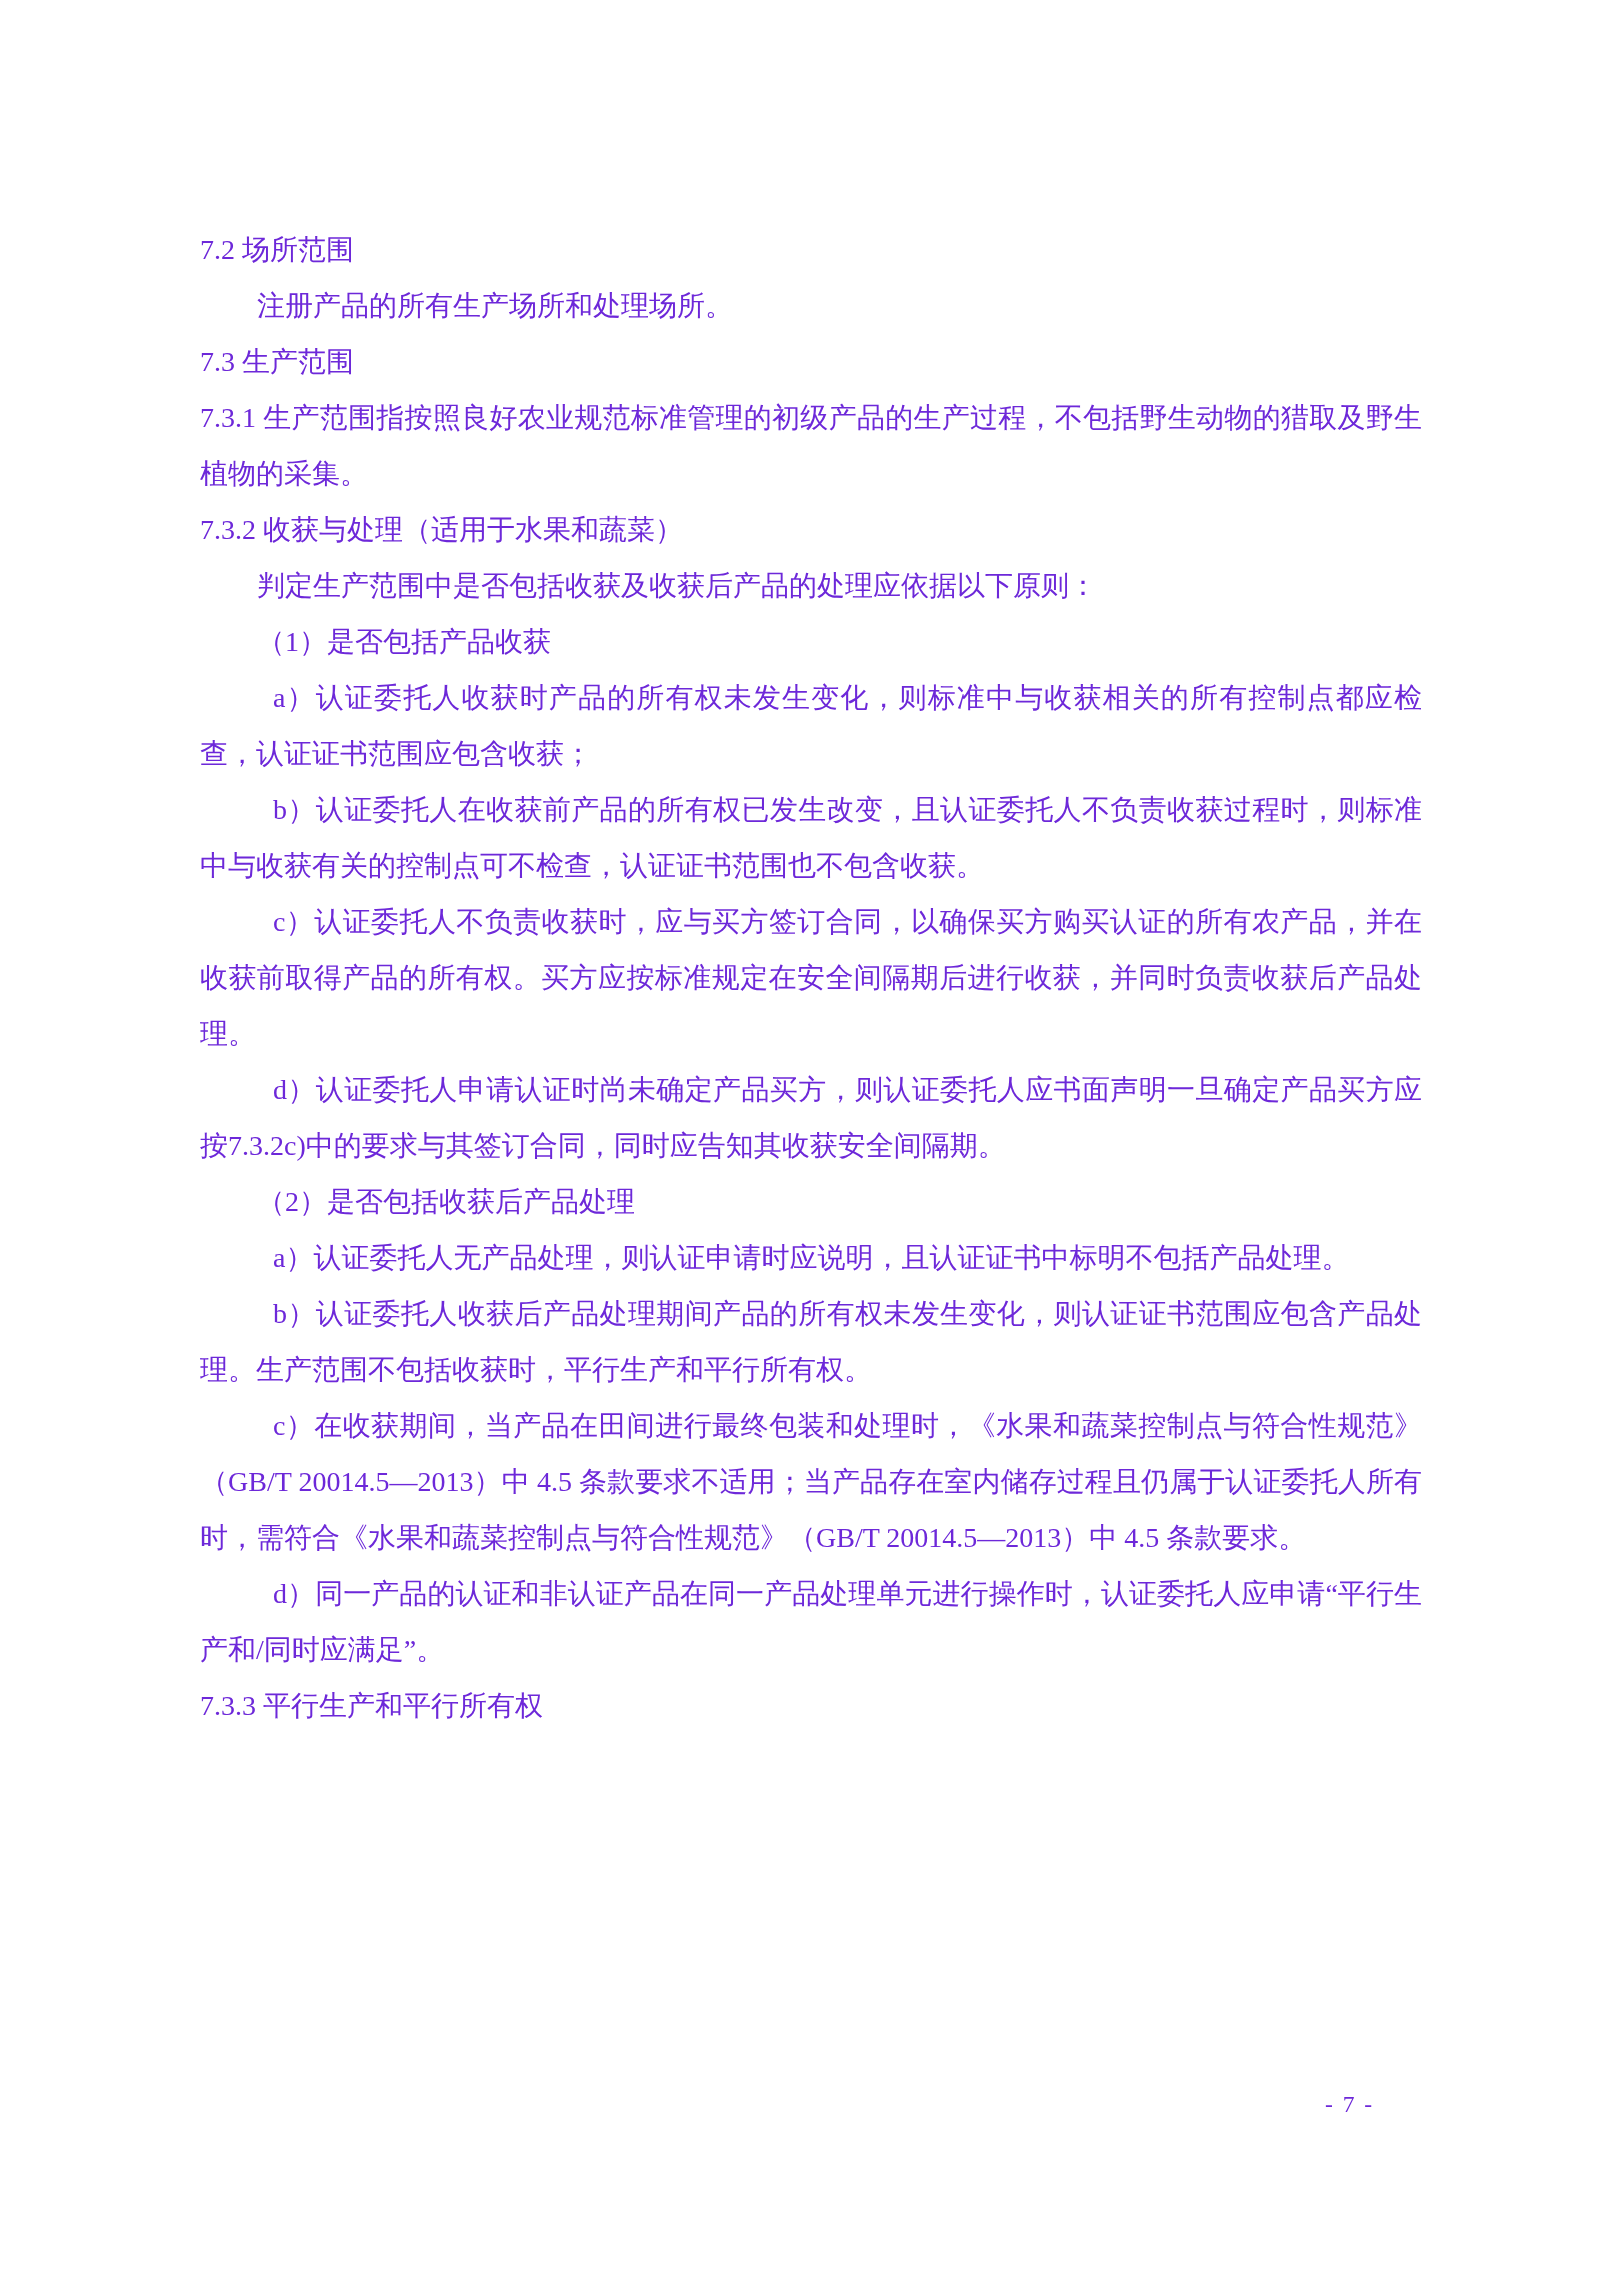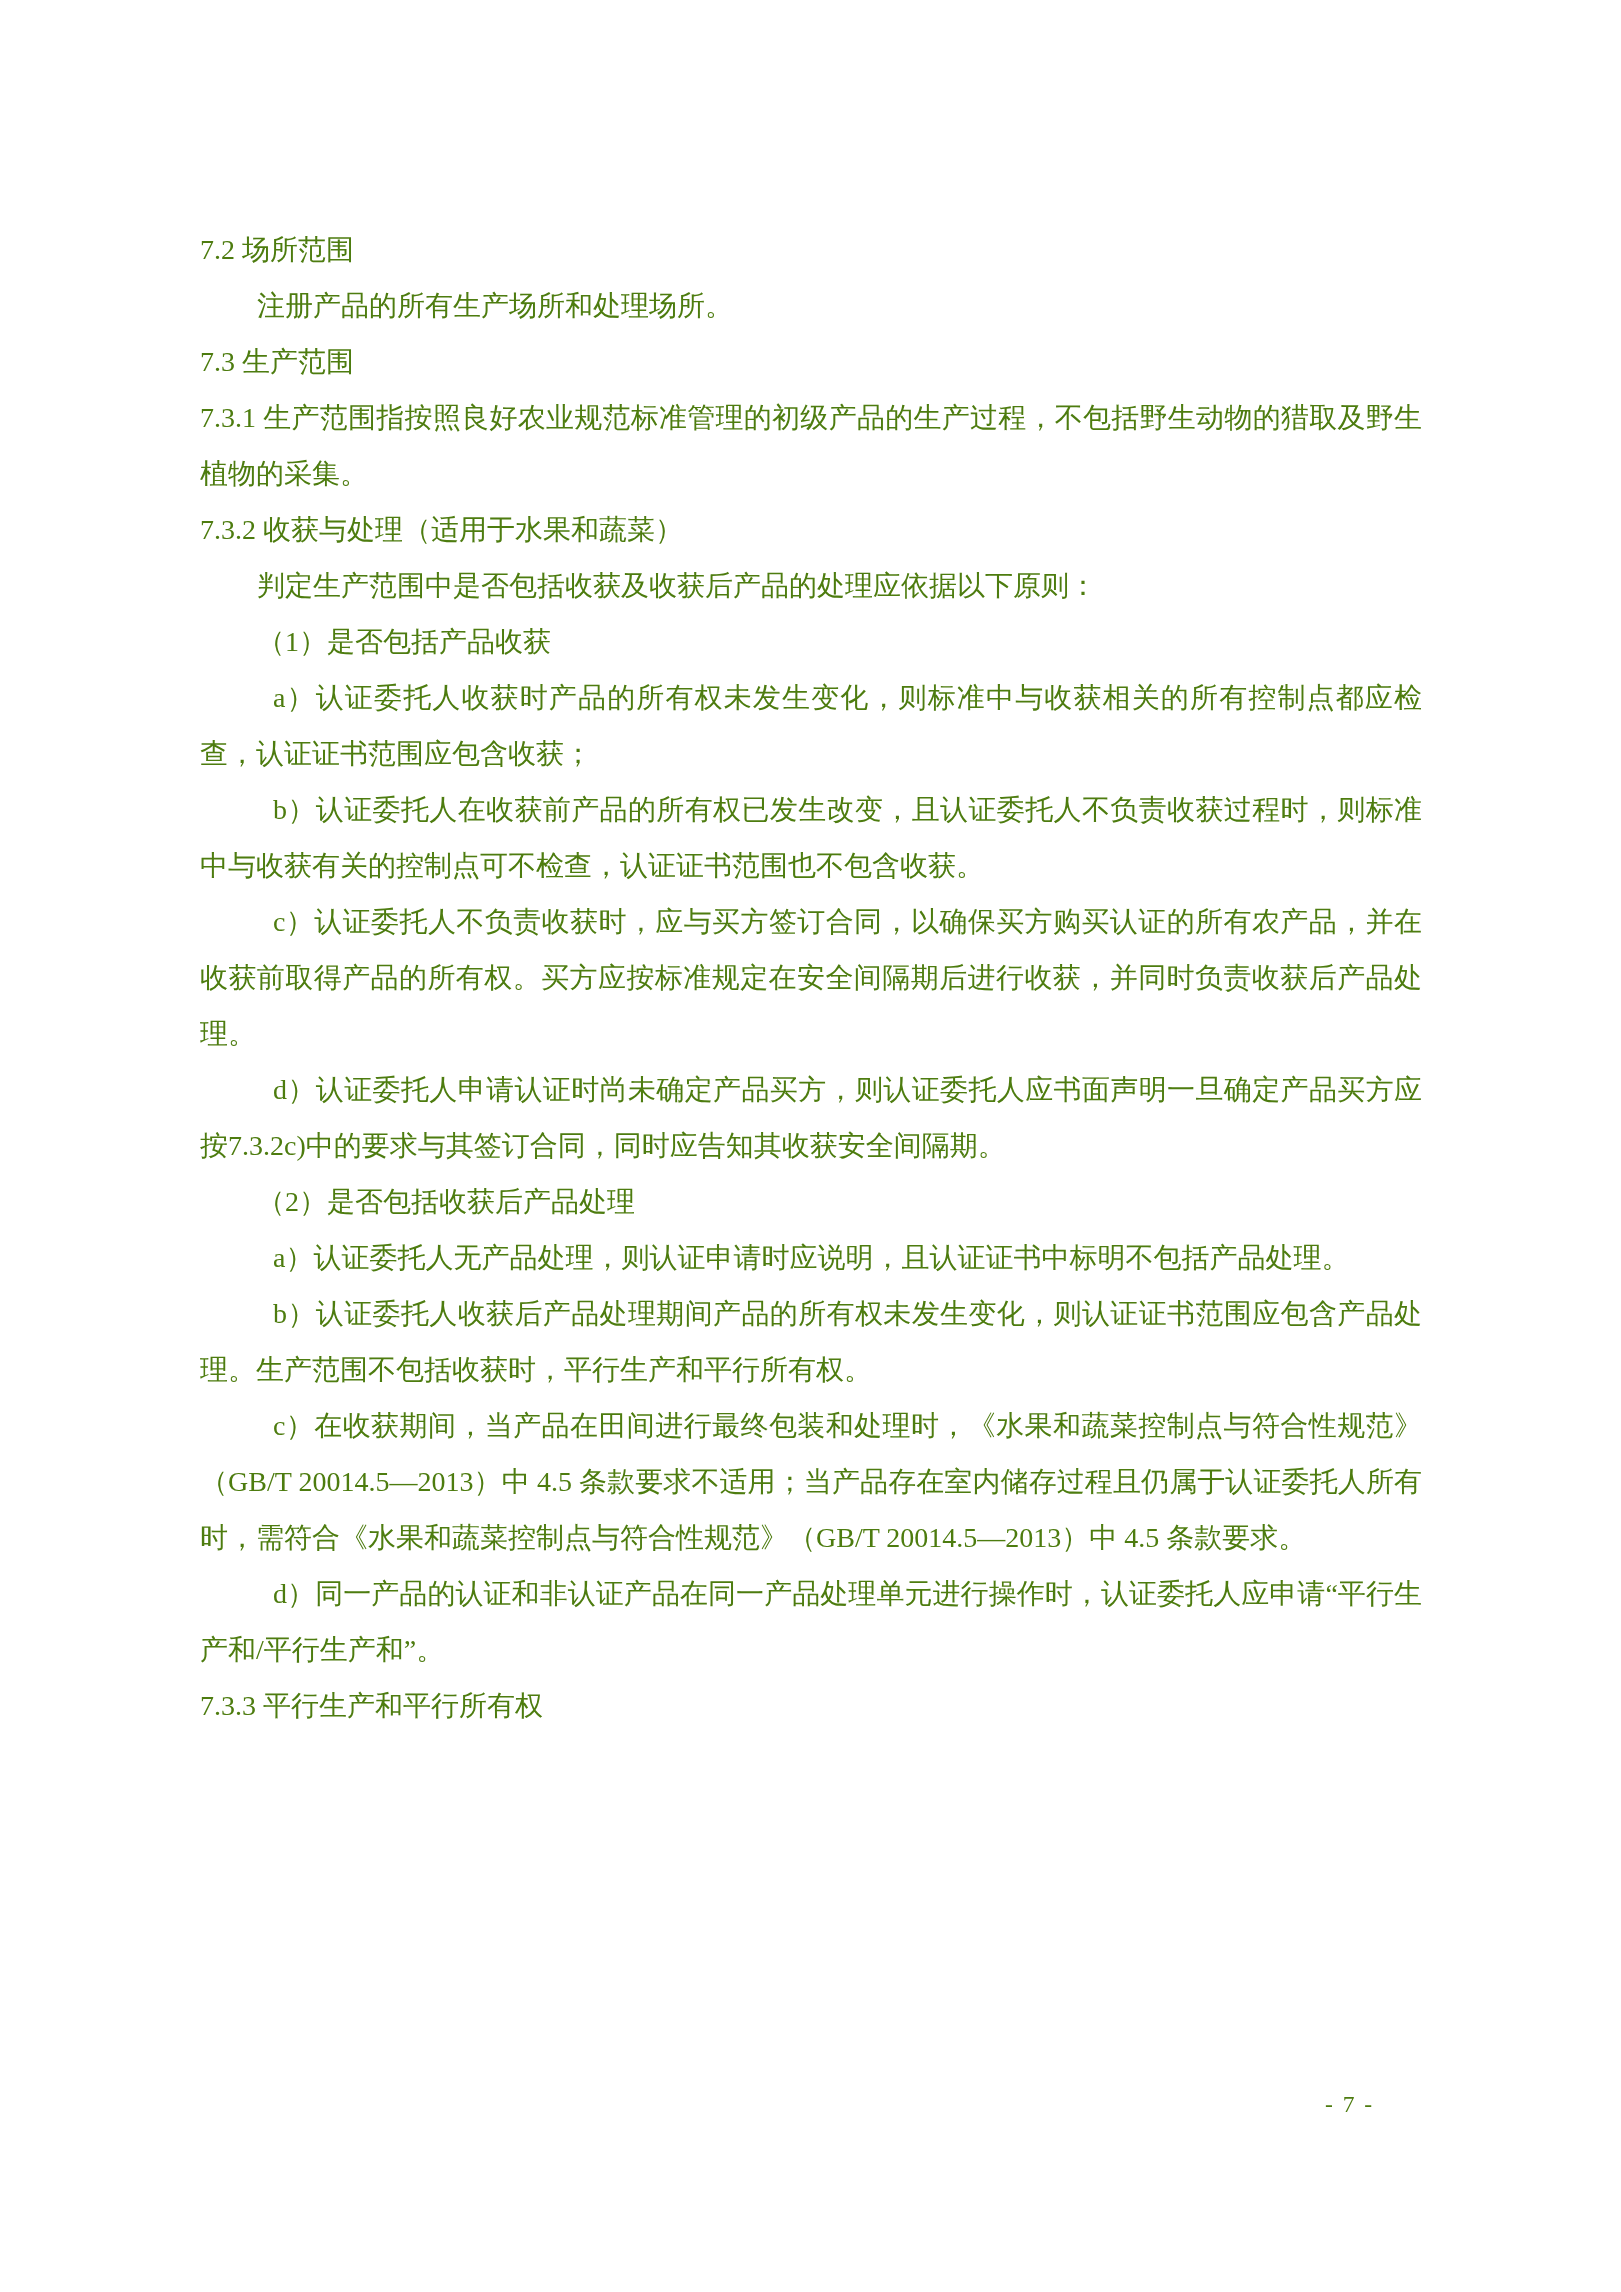--- a/index.html
+++ b/index.html
@@ -5,21 +5,21 @@
   html, body {
     margin: 0;
     padding: 0;
     background: #e8e8e8;
   }
   .page {
     position: relative;
     width: 1621px;
     height: 2293px;
     background: #ffffff;
-    color: #4d7c0f;
+    color: #6d28d9;
     font-family: "Liberation Serif", "DejaVu Serif", serif;
     overflow: hidden;
   }
   .doc-body {
     position: absolute;
     left: 200px;
     top: 222px;
     width: 1222px;
     font-size: 28px;
     line-height: 56px;
@@ -57,18 +57,18 @@
       <p class="para indent-1">判定生产范围中是否包括收获及收获后产品的处理应依据以下原则：</p>
       <p class="para indent-1">（1）是否包括产品收获</p>
       <p class="para indent-2">a）认证委托人收获时产品的所有权未发生变化，则标准中与收获相关的所有控制点都应检查，认证证书范围应包含收获；</p>
       <p class="para indent-2">b）认证委托人在收获前产品的所有权已发生改变，且认证委托人不负责收获过程时，则标准中与收获有关的控制点可不检查，认证证书范围也不包含收获。</p>
       <p class="para indent-2">c）认证委托人不负责收获时，应与买方签订合同，以确保买方购买认证的所有农产品，并在收获前取得产品的所有权。买方应按标准规定在安全间隔期后进行收获，并同时负责收获后产品处理。</p>
       <p class="para indent-2">d）认证委托人申请认证时尚未确定产品买方，则认证委托人应书面声明一旦确定产品买方应按7.3.2c)中的要求与其签订合同，同时应告知其收获安全间隔期。</p>
       <p class="para indent-1">（2）是否包括收获后产品处理</p>
       <p class="para indent-2">a）认证委托人无产品处理，则认证申请时应说明，且认证证书中标明不包括产品处理。</p>
       <p class="para indent-2">b）认证委托人收获后产品处理期间产品的所有权未发生变化，则认证证书范围应包含产品处理。生产范围不包括收获时，平行生产和平行所有权。</p>
       <p class="para indent-2">c）在收获期间，当产品在田间进行最终包装和处理时，《水果和蔬菜控制点与符合性规范》（GB/T 20014.5—2013）中 4.5 条款要求不适用；当产品存在室内储存过程且仍属于认证委托人所有时，需符合《水果和蔬菜控制点与符合性规范》（GB/T 20014.5—2013）中 4.5 条款要求。</p>
-      <p class="para indent-2">d）同一产品的认证和非认证产品在同一产品处理单元进行操作时，认证委托人应申请“平行生产和/平行生产和”。</p>
+      <p class="para indent-2">d）同一产品的认证和非认证产品在同一产品处理单元进行操作时，认证委托人应申请“平行生产和/同时应满足”。</p>
       <p class="para indent-0">7.3.3 平行生产和平行所有权</p>
     </div>
   <div class="page-number">- 7 -</div>
 </div>
 
 
 </body></html>

